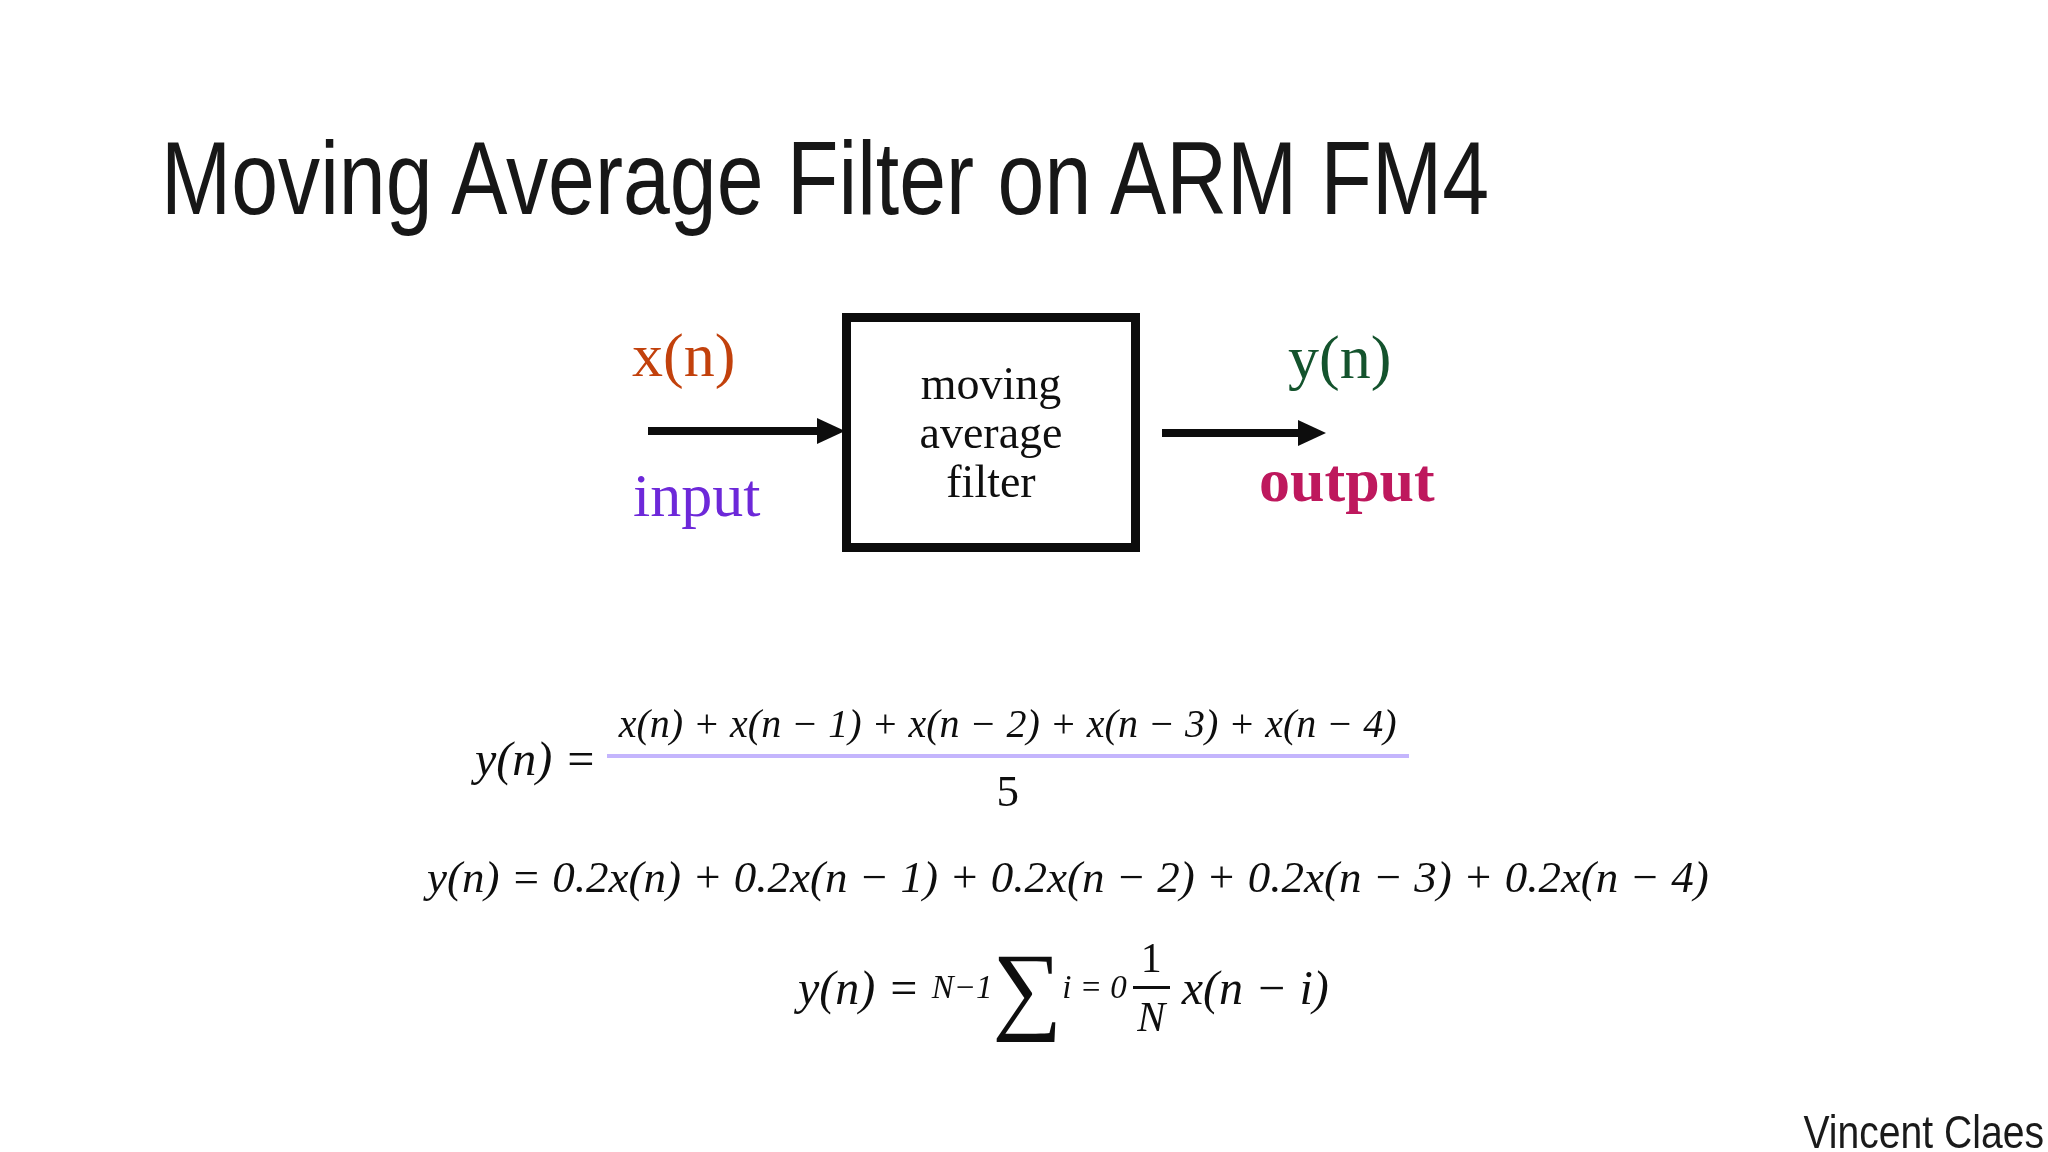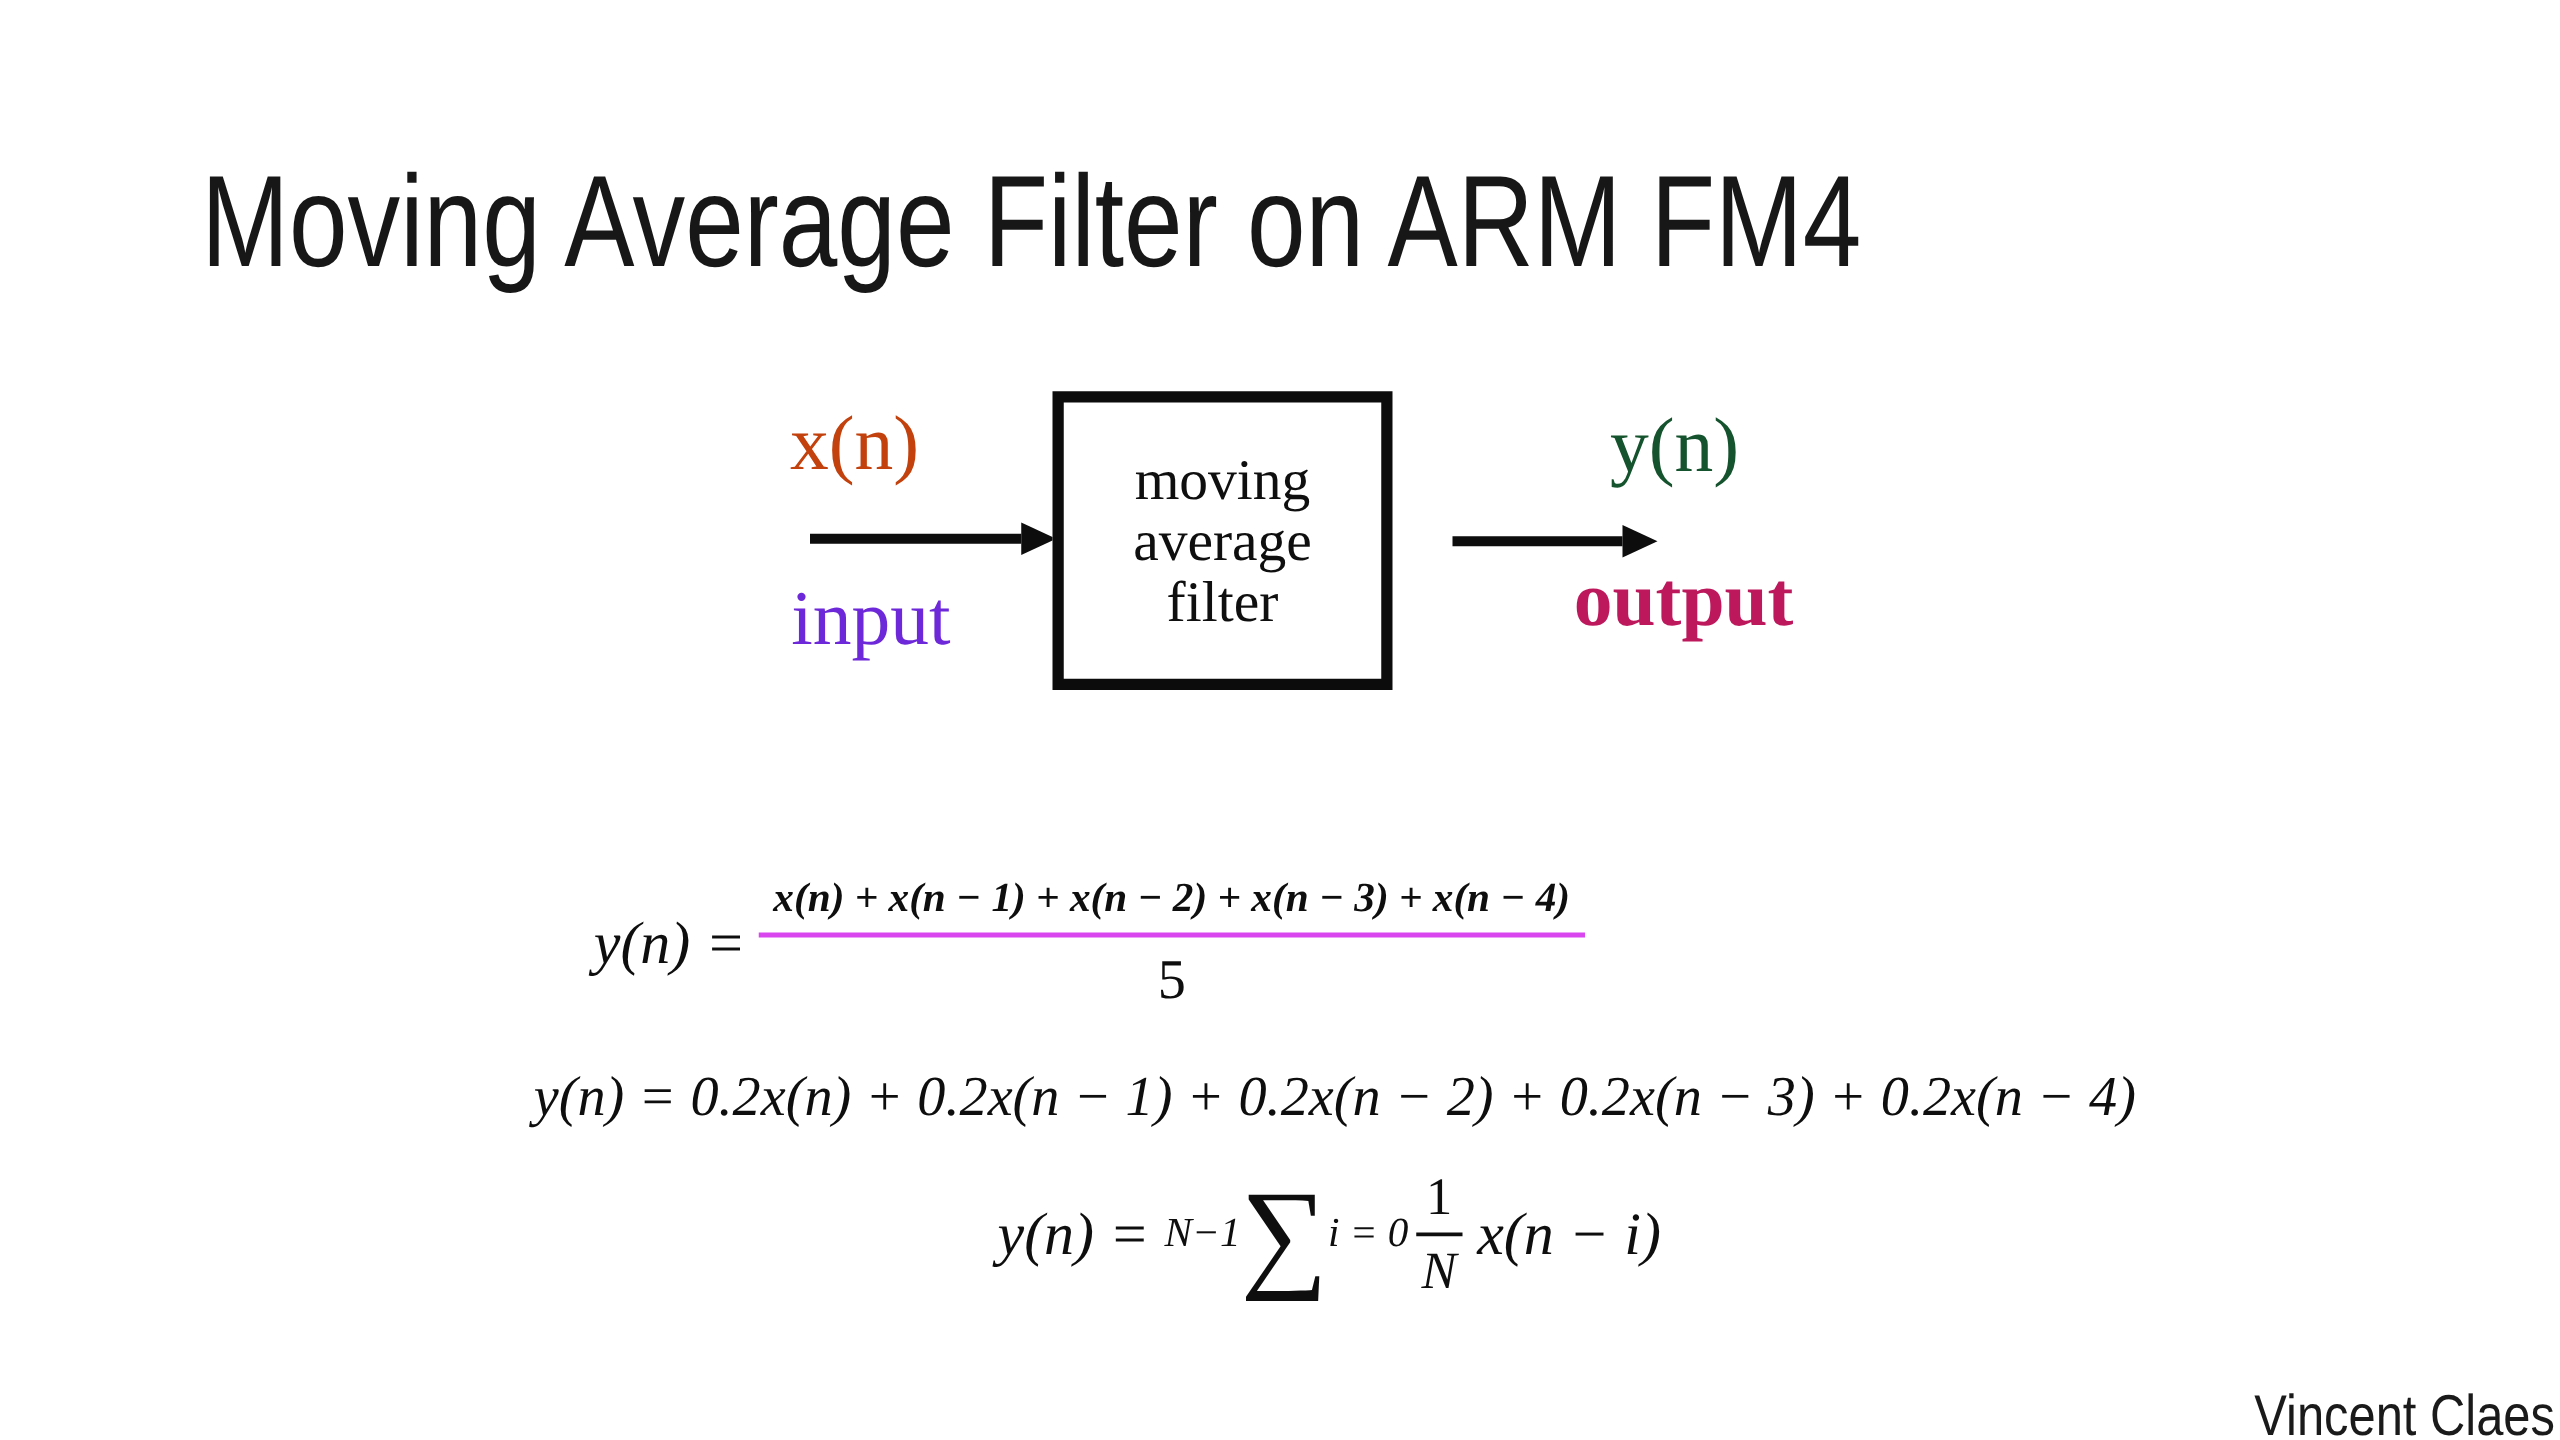--- a/index.html
+++ b/index.html
@@ -22,41 +22,41 @@
     letter-spacing:0px;
   }
 
   
   .sig{font-size:62px;}
   .c-blue{color:#2121cc;}
   .c-red{color:#dd1111;}
 
   
   .fbox{
-    left:842px;top:313px;width:272px;height:239px;
+    left:842px;top:313px;width:298px;height:239px;
     border:9px solid #0c0c0c;box-sizing:border-box;
     display:flex;flex-direction:column;justify-content:center;align-items:center;
     background:#ffffff;
   }
   .fbox .bline{font-size:46px;line-height:49px;color:#0f0f0f;}
 
   
   .arrow{display:flex;align-items:center;}
   .shaft{height:8px;background:#0d0d0d;}
   .ahead{width:0;height:0;border-top:13px solid transparent;border-bottom:13px solid transparent;border-left:28px solid #0d0d0d;}
 
   
   .caption{left:662px;top:613px;font-size:50px;color:#0f0f0f;}
 
   
   .math{font-style:italic;color:#0e0e0e;}
   .f1{left:475px;top:700px;display:flex;align-items:center;}
   .f1 .lhs{font-size:48px;margin-right:10px;}
   .frac{display:inline-flex;flex-direction:column;align-items:center;}
-  .f1 .num{font-size:33px;line-height:1.2;padding:0 12px 6px 12px;border-bottom:4px solid #d946ef;font-weight:bold;}
+  .f1 .num{font-size:40px;line-height:1.2;padding:0 12px 6px 12px;border-bottom:4px solid #c4b5fd;}
   .f1 .den{font-size:45px;line-height:1.2;padding-top:6px;font-style:normal;}
   .f2{left:427px;top:855px;font-size:45px;}
   .f3{left:798px;top:934px;display:flex;align-items:center;}
   .f3 .lhs{font-size:48px;margin-right:12px;}
   .sumcol{display:inline-flex;flex-direction:row;align-items:center;}
   .sumcol .limit{font-size:33px;line-height:1.05;}
   .sumcol .sigma{font-size:98px;line-height:0.82;font-style:normal;margin:2px 0;}
   .f3 .vfrac .num{font-size:42px;line-height:1.15;padding:0 8px 4px 8px;border-bottom:3px solid #0e0e0e;font-style:normal;}
   .f3 .vfrac .den{font-size:42px;line-height:1.15;padding-top:4px;}
   .f3 .vfrac{margin:0 6px;}

